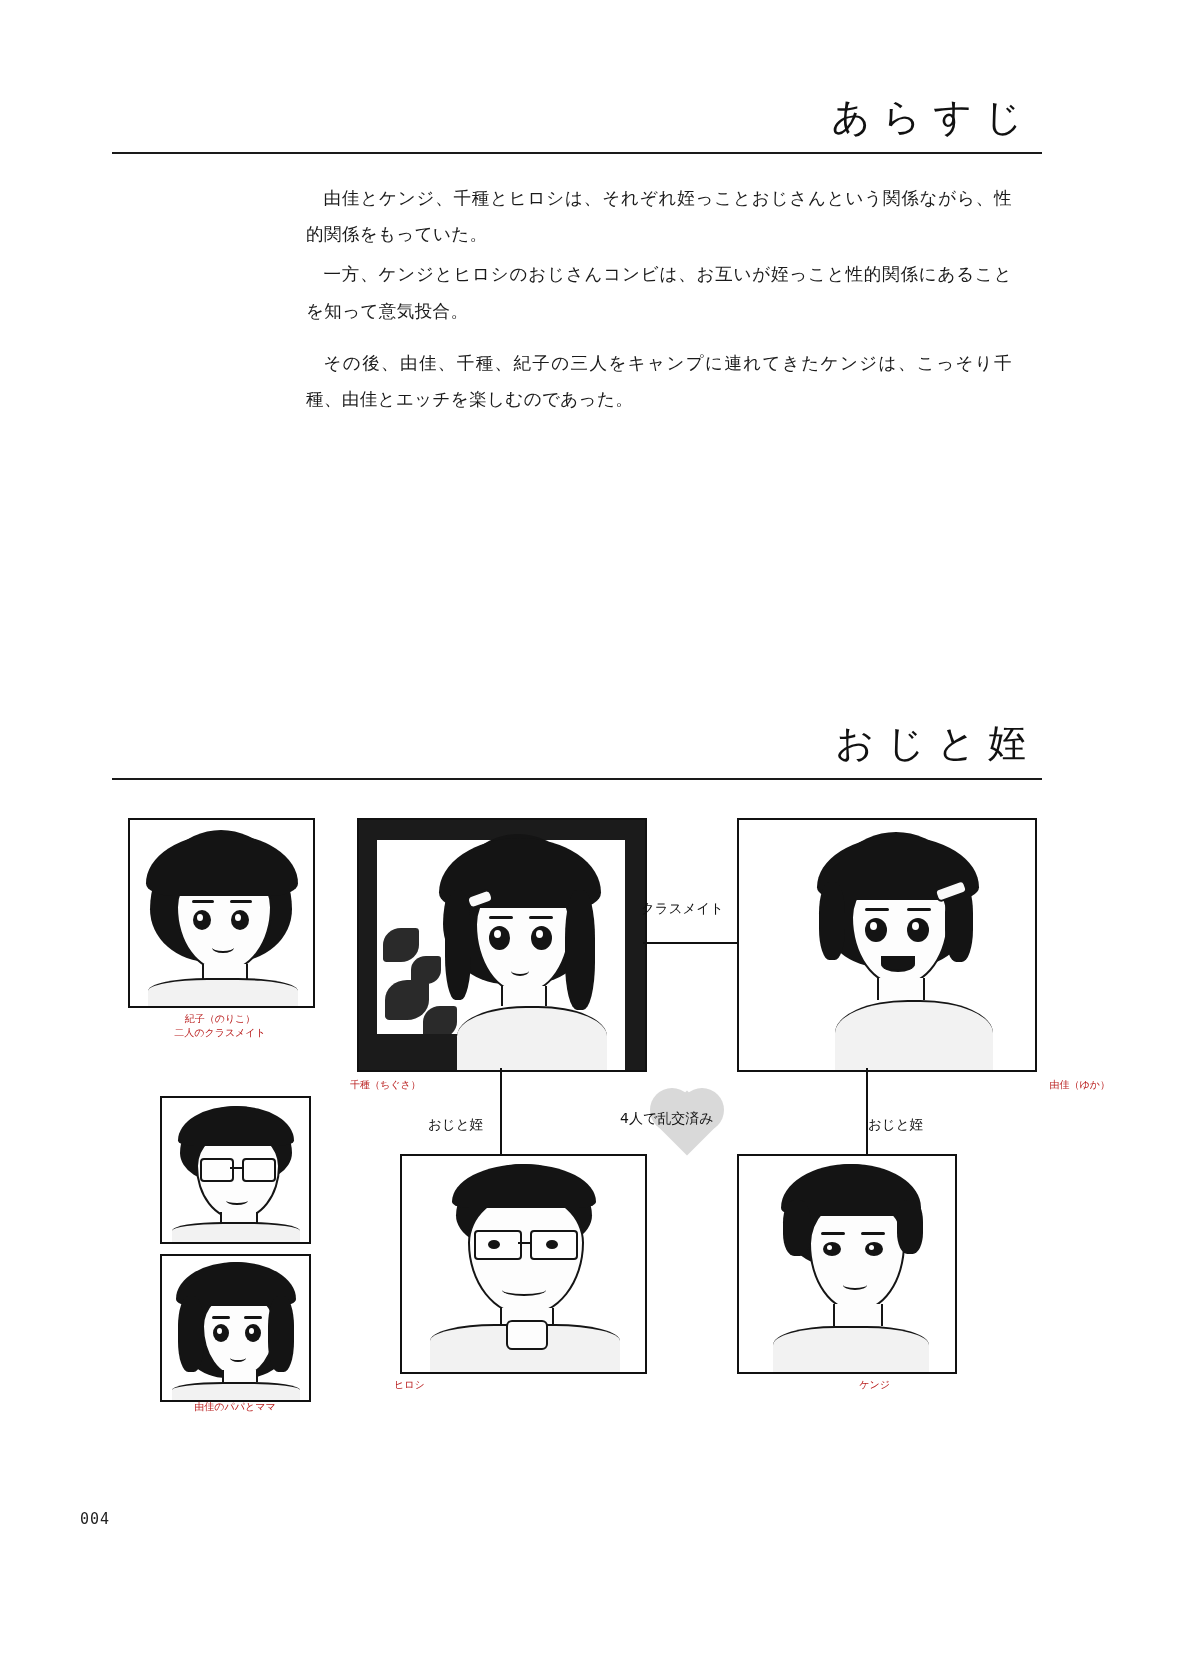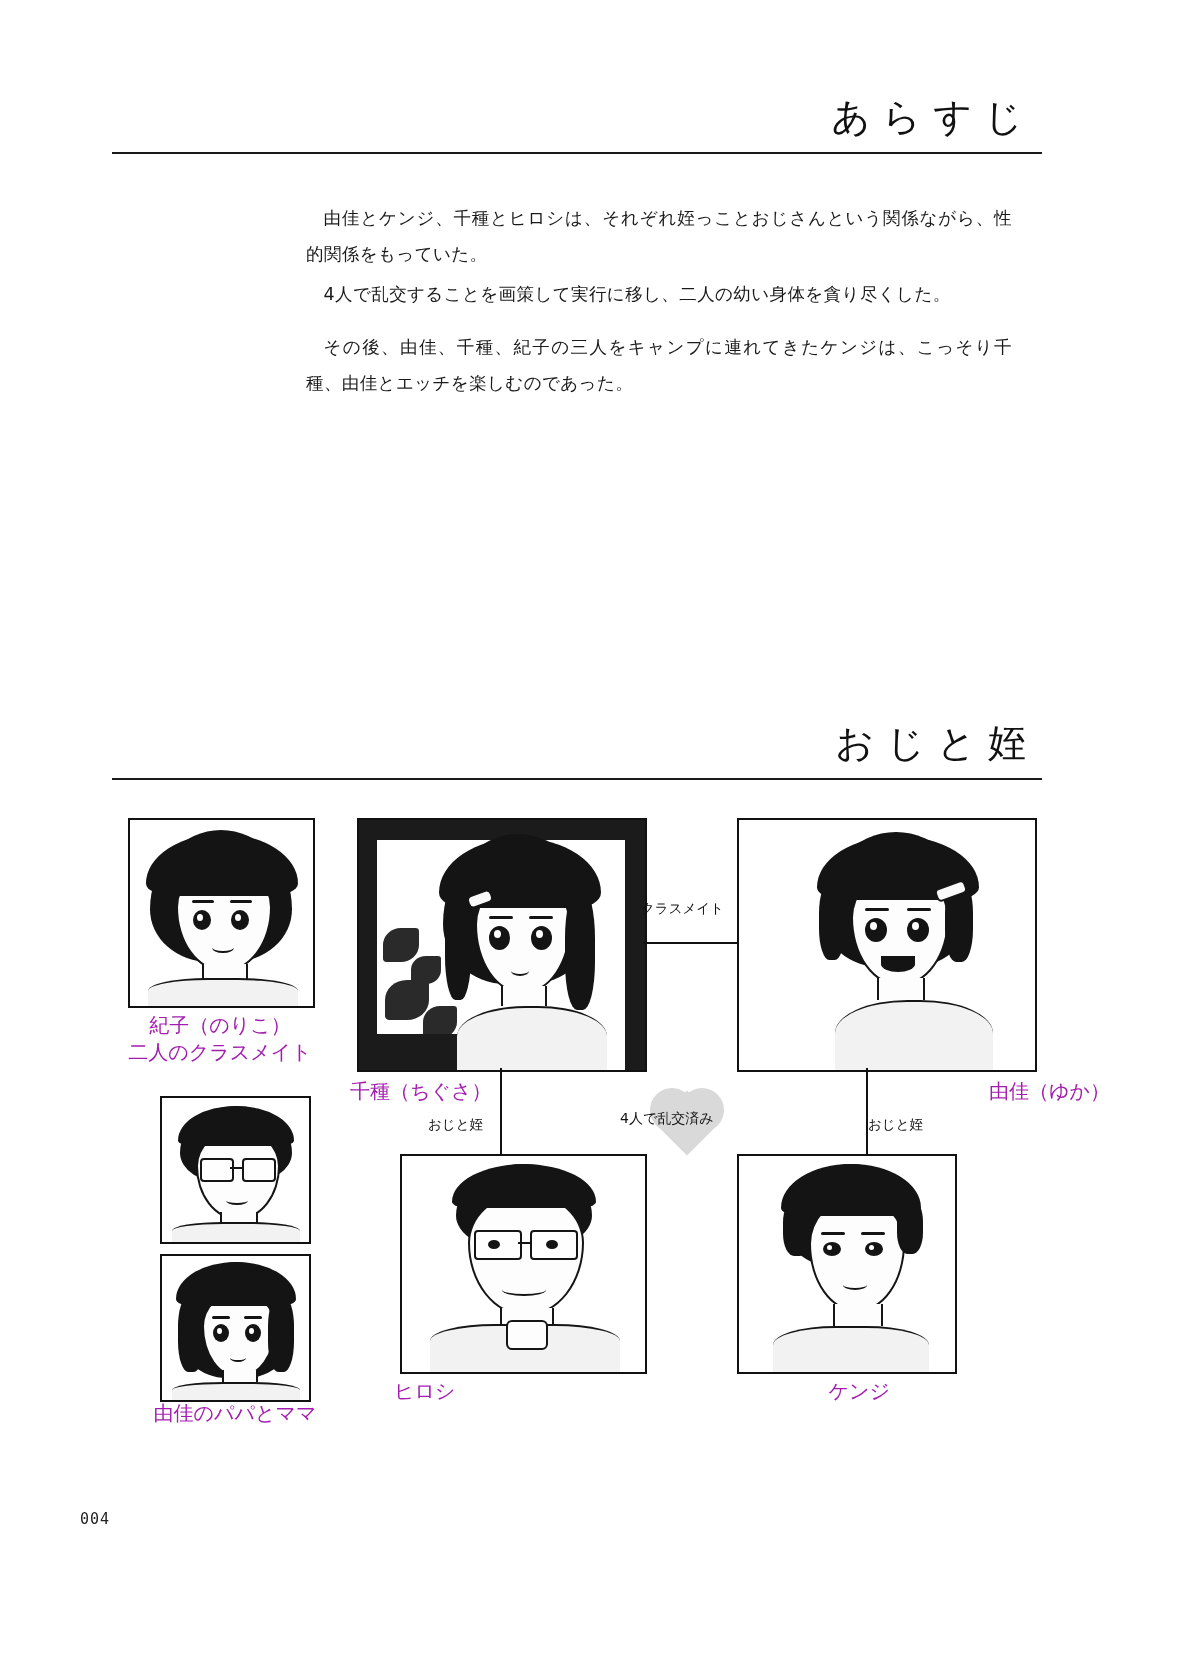--- a/index.html
+++ b/index.html
@@ -37,21 +37,20 @@
 
   #synopsis-body {
     position: absolute;
     left: 306px;
     top: 180px;
     width: 706px;
     font-size: 17.5px;
     line-height: 2.07;
     letter-spacing: 0.4px;
     color: #1a1a1a;
-    margin-top: 20px;
   }
   #synopsis-body p {
     margin: 0 0 4px 0;
     text-indent: 1em;
     text-align: justify;
   }
   #synopsis-body p.p-gap { margin-top: 16px; }
 
   
   #characters-title { right: 162px; top: 718px; }
@@ -59,23 +58,23 @@
 
   
   .frame {
     position: absolute;
     border: 2px solid #111;
     background: #ffffff;
     overflow: hidden;
   }
   .caption {
     position: absolute;
-    font-size: 20px;
+    font-size: 10px;
     line-height: 1.35;
-    color: #a21caf;
+    color: #b91c1c;
     white-space: pre-line;
     text-align: center;
   }
   .rel-label {
     position: absolute;
     font-size: 13.5px;
     color: #111;
     white-space: nowrap;
   }
   .connector {
@@ -189,21 +188,21 @@
   }
 </style>
 </head>
 <body>
 
 <div class="section-title" id="synopsis-title">あらすじ</div>
 <div class="rule" id="synopsis-rule"></div>
 
 <div id="synopsis-body">
   <p>由佳とケンジ、千種とヒロシは、それぞれ姪っことおじさんという関係ながら、性的関係をもっていた。</p>
-  <p>4人で乱交することを画策して実行に移し、二人の幼い身体を貪り尽くした。</p>
+  <p>一方、ケンジとヒロシのおじさんコンビは、お互いが姪っこと性的関係にあることを知って意気投合。</p>
   <p class="p-gap">その後、由佳、千種、紀子の三人をキャンプに連れてきたケンジは、こっそり千種、由佳とエッチを楽しむのであった。</p>
 </div>
 
 <div class="section-title" id="characters-title">おじと姪</div>
 <div class="rule" id="characters-rule"></div>
 
 <div class="frame" style="left:128px; top:818px; width:183px; height:186px;">
   <div class="art">
     <div class="hair" style="left:20px; top:10px; width:142px; height:132px;"></div>
     <div class="face" style="left:46px; top:44px; width:92px; height:104px;"></div>

